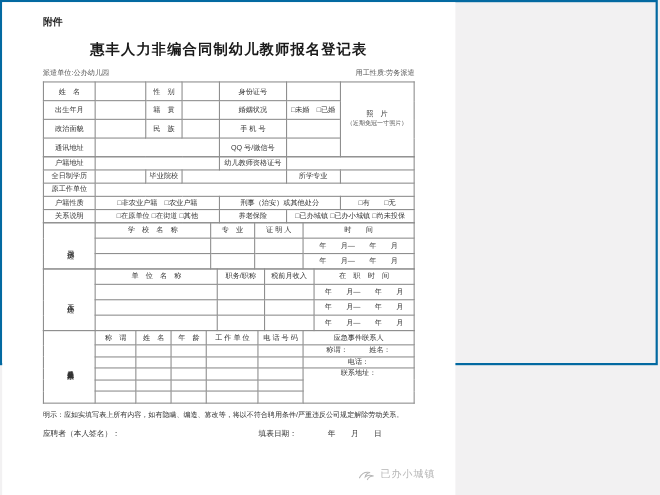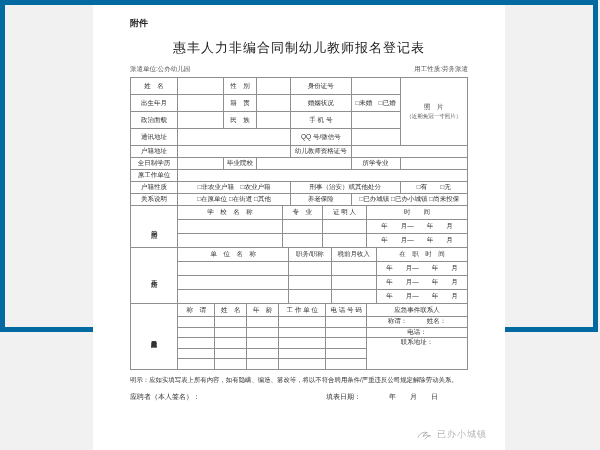--- a/index.html
+++ b/index.html
@@ -4,34 +4,34 @@
 <style>
   html,body{margin:0;padding:0;}
   body{
     width:600px;height:450px;
     background:#f2f1f2;
     font-family:"Liberation Sans","DejaVu Sans",sans-serif;
     overflow:hidden;
   }
   .stage{
     width:598px;height:332px;
-    border:5px solid #0369a1;
+    border:2px solid #0369a1;
     box-sizing:border-box;
-    display:flex;justify-content:center;
+    display:flex;justify-content:flex-start;
   }
   .paper{
     width:412px;height:448px;
     background:#ffffff;
     box-sizing:border-box;
     padding:12px 37px 0 37px;
     position:relative;
   }
   .attachment{font-size:9px;font-weight:bold;color:#222;}
   .title{
-    text-align:center;font-size:13px;font-weight:normal;color:#1a1a1a;
+    text-align:center;font-size:13px;font-weight:bold;color:#1a1a1a;
     letter-spacing:1px;margin-top:9px;
   }
   .meta-row{
     display:flex;justify-content:space-between;
     font-size:6.5px;color:#555;margin-top:8px;margin-bottom:3px;
   }
   table.ft{
     width:100%;border-collapse:collapse;table-layout:fixed;
   }
   table.ft + table.ft{margin-top:-1px;}

